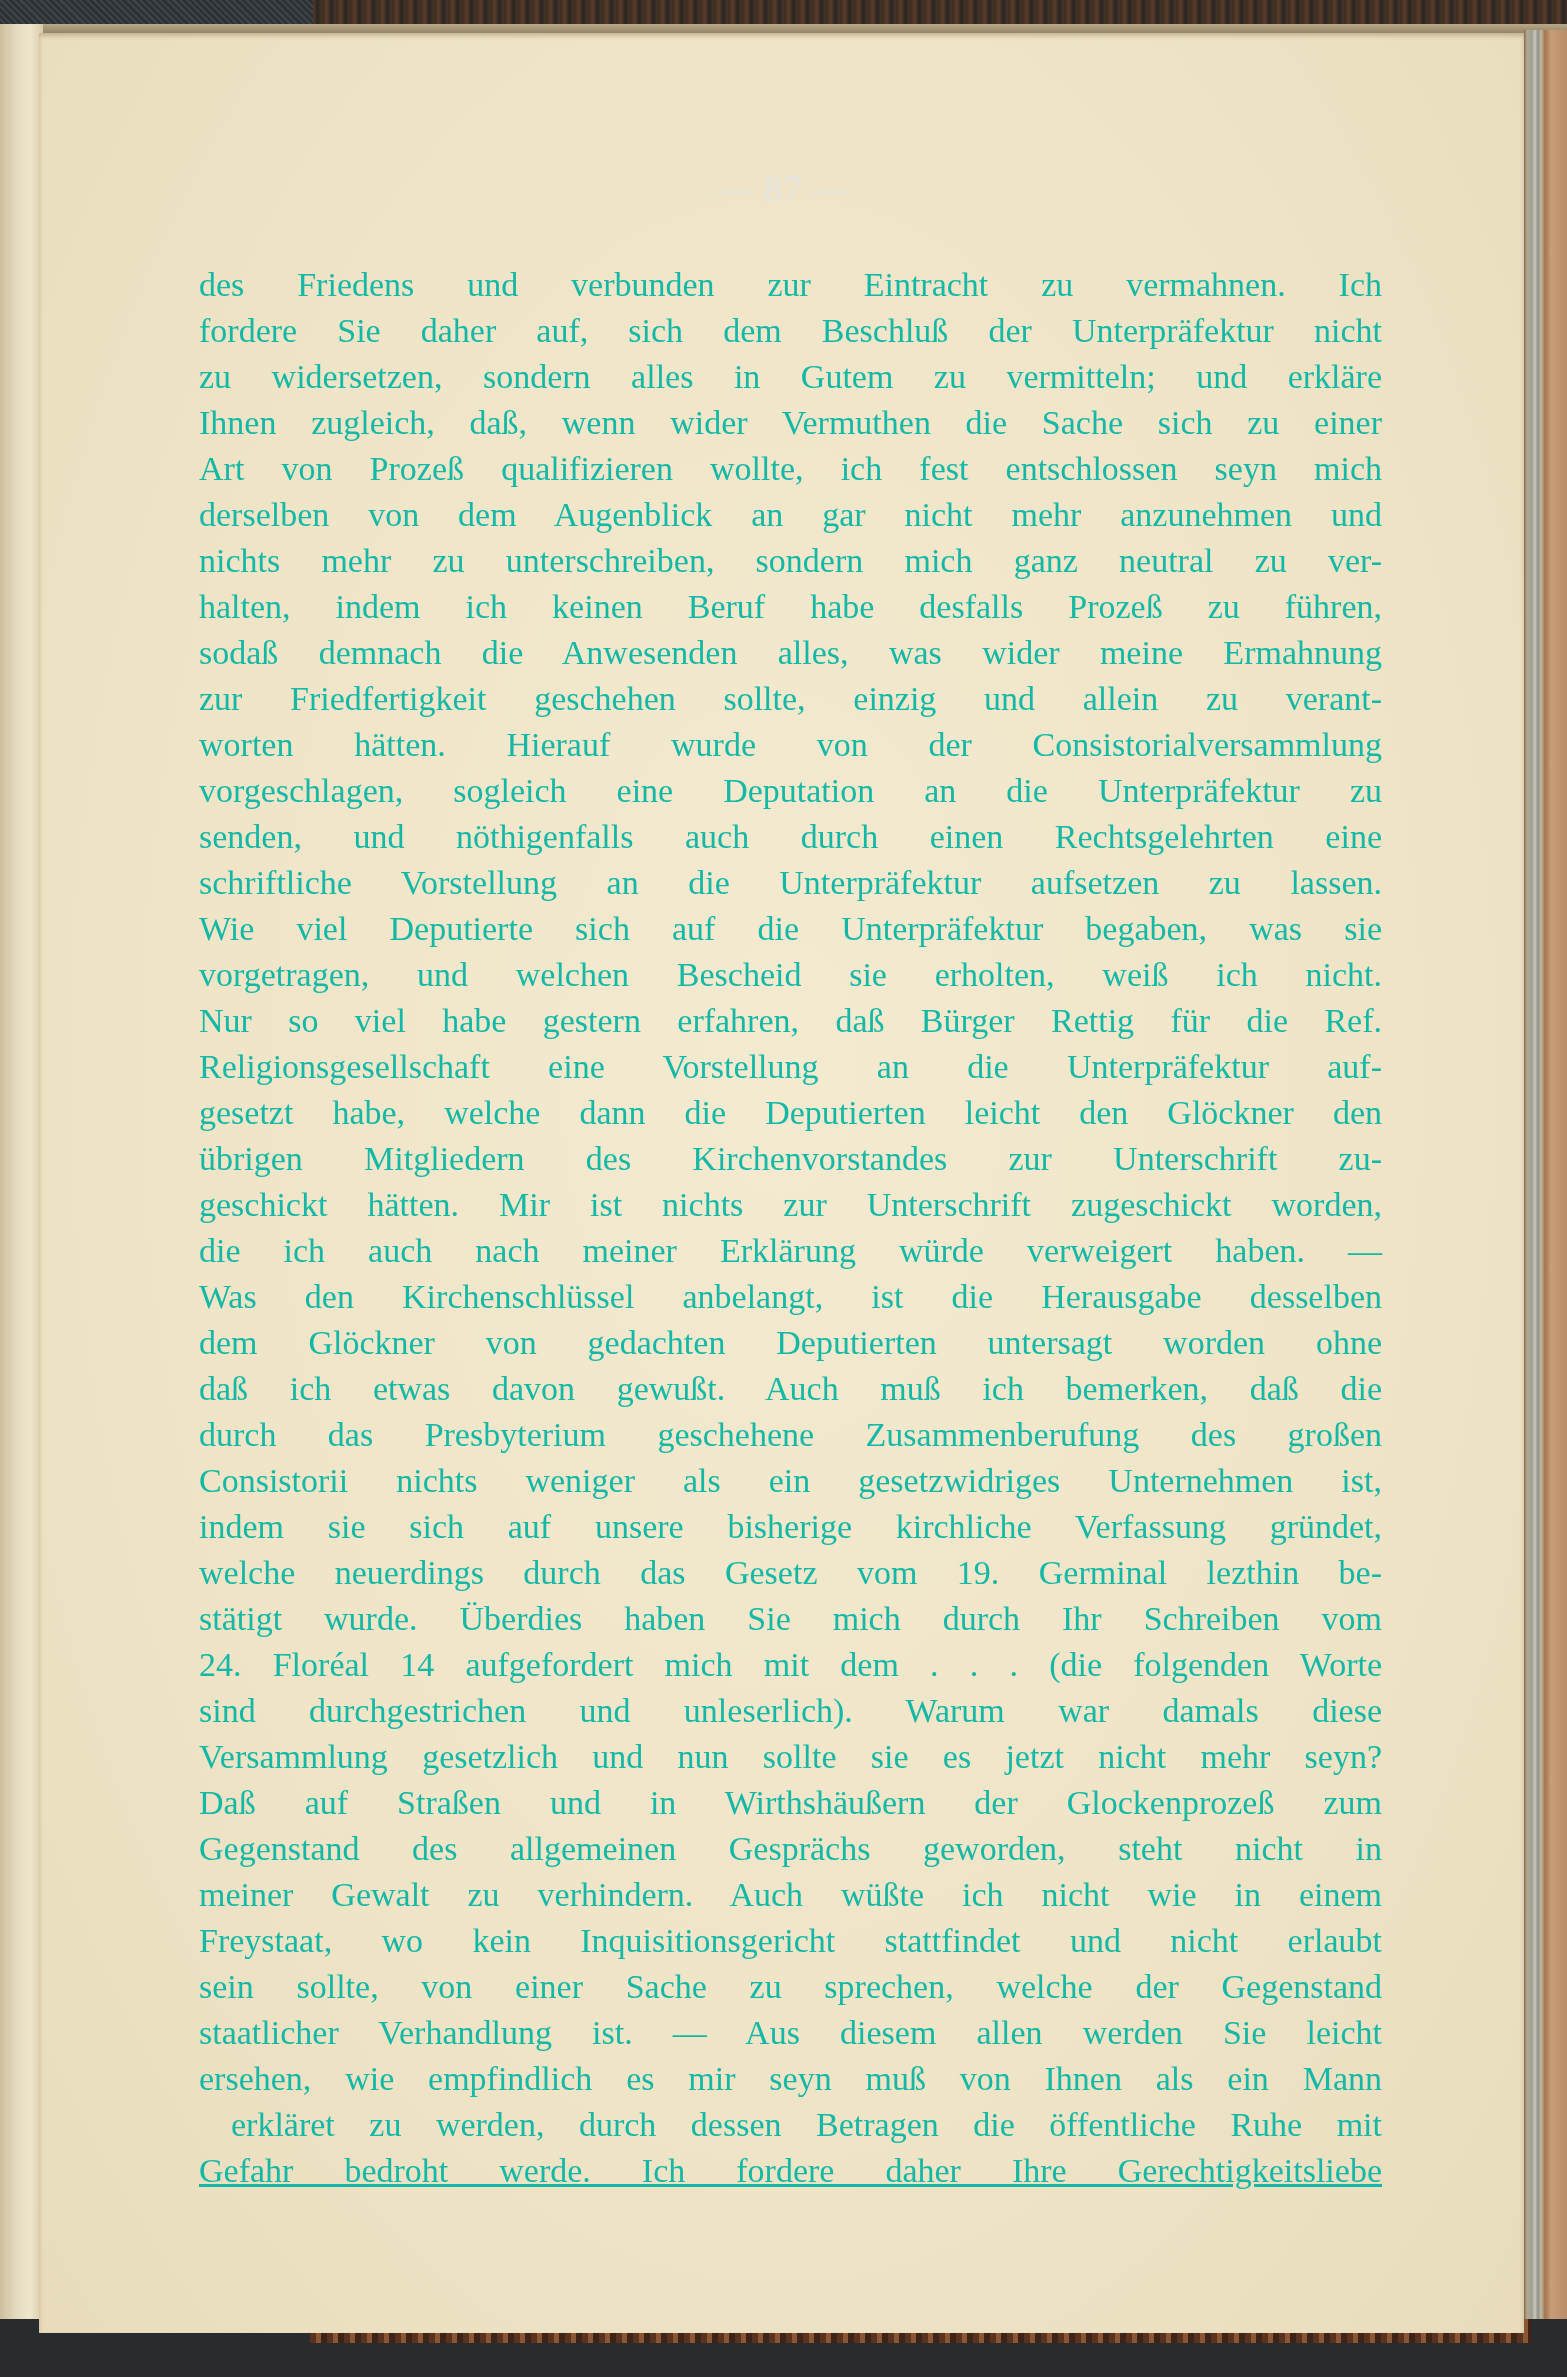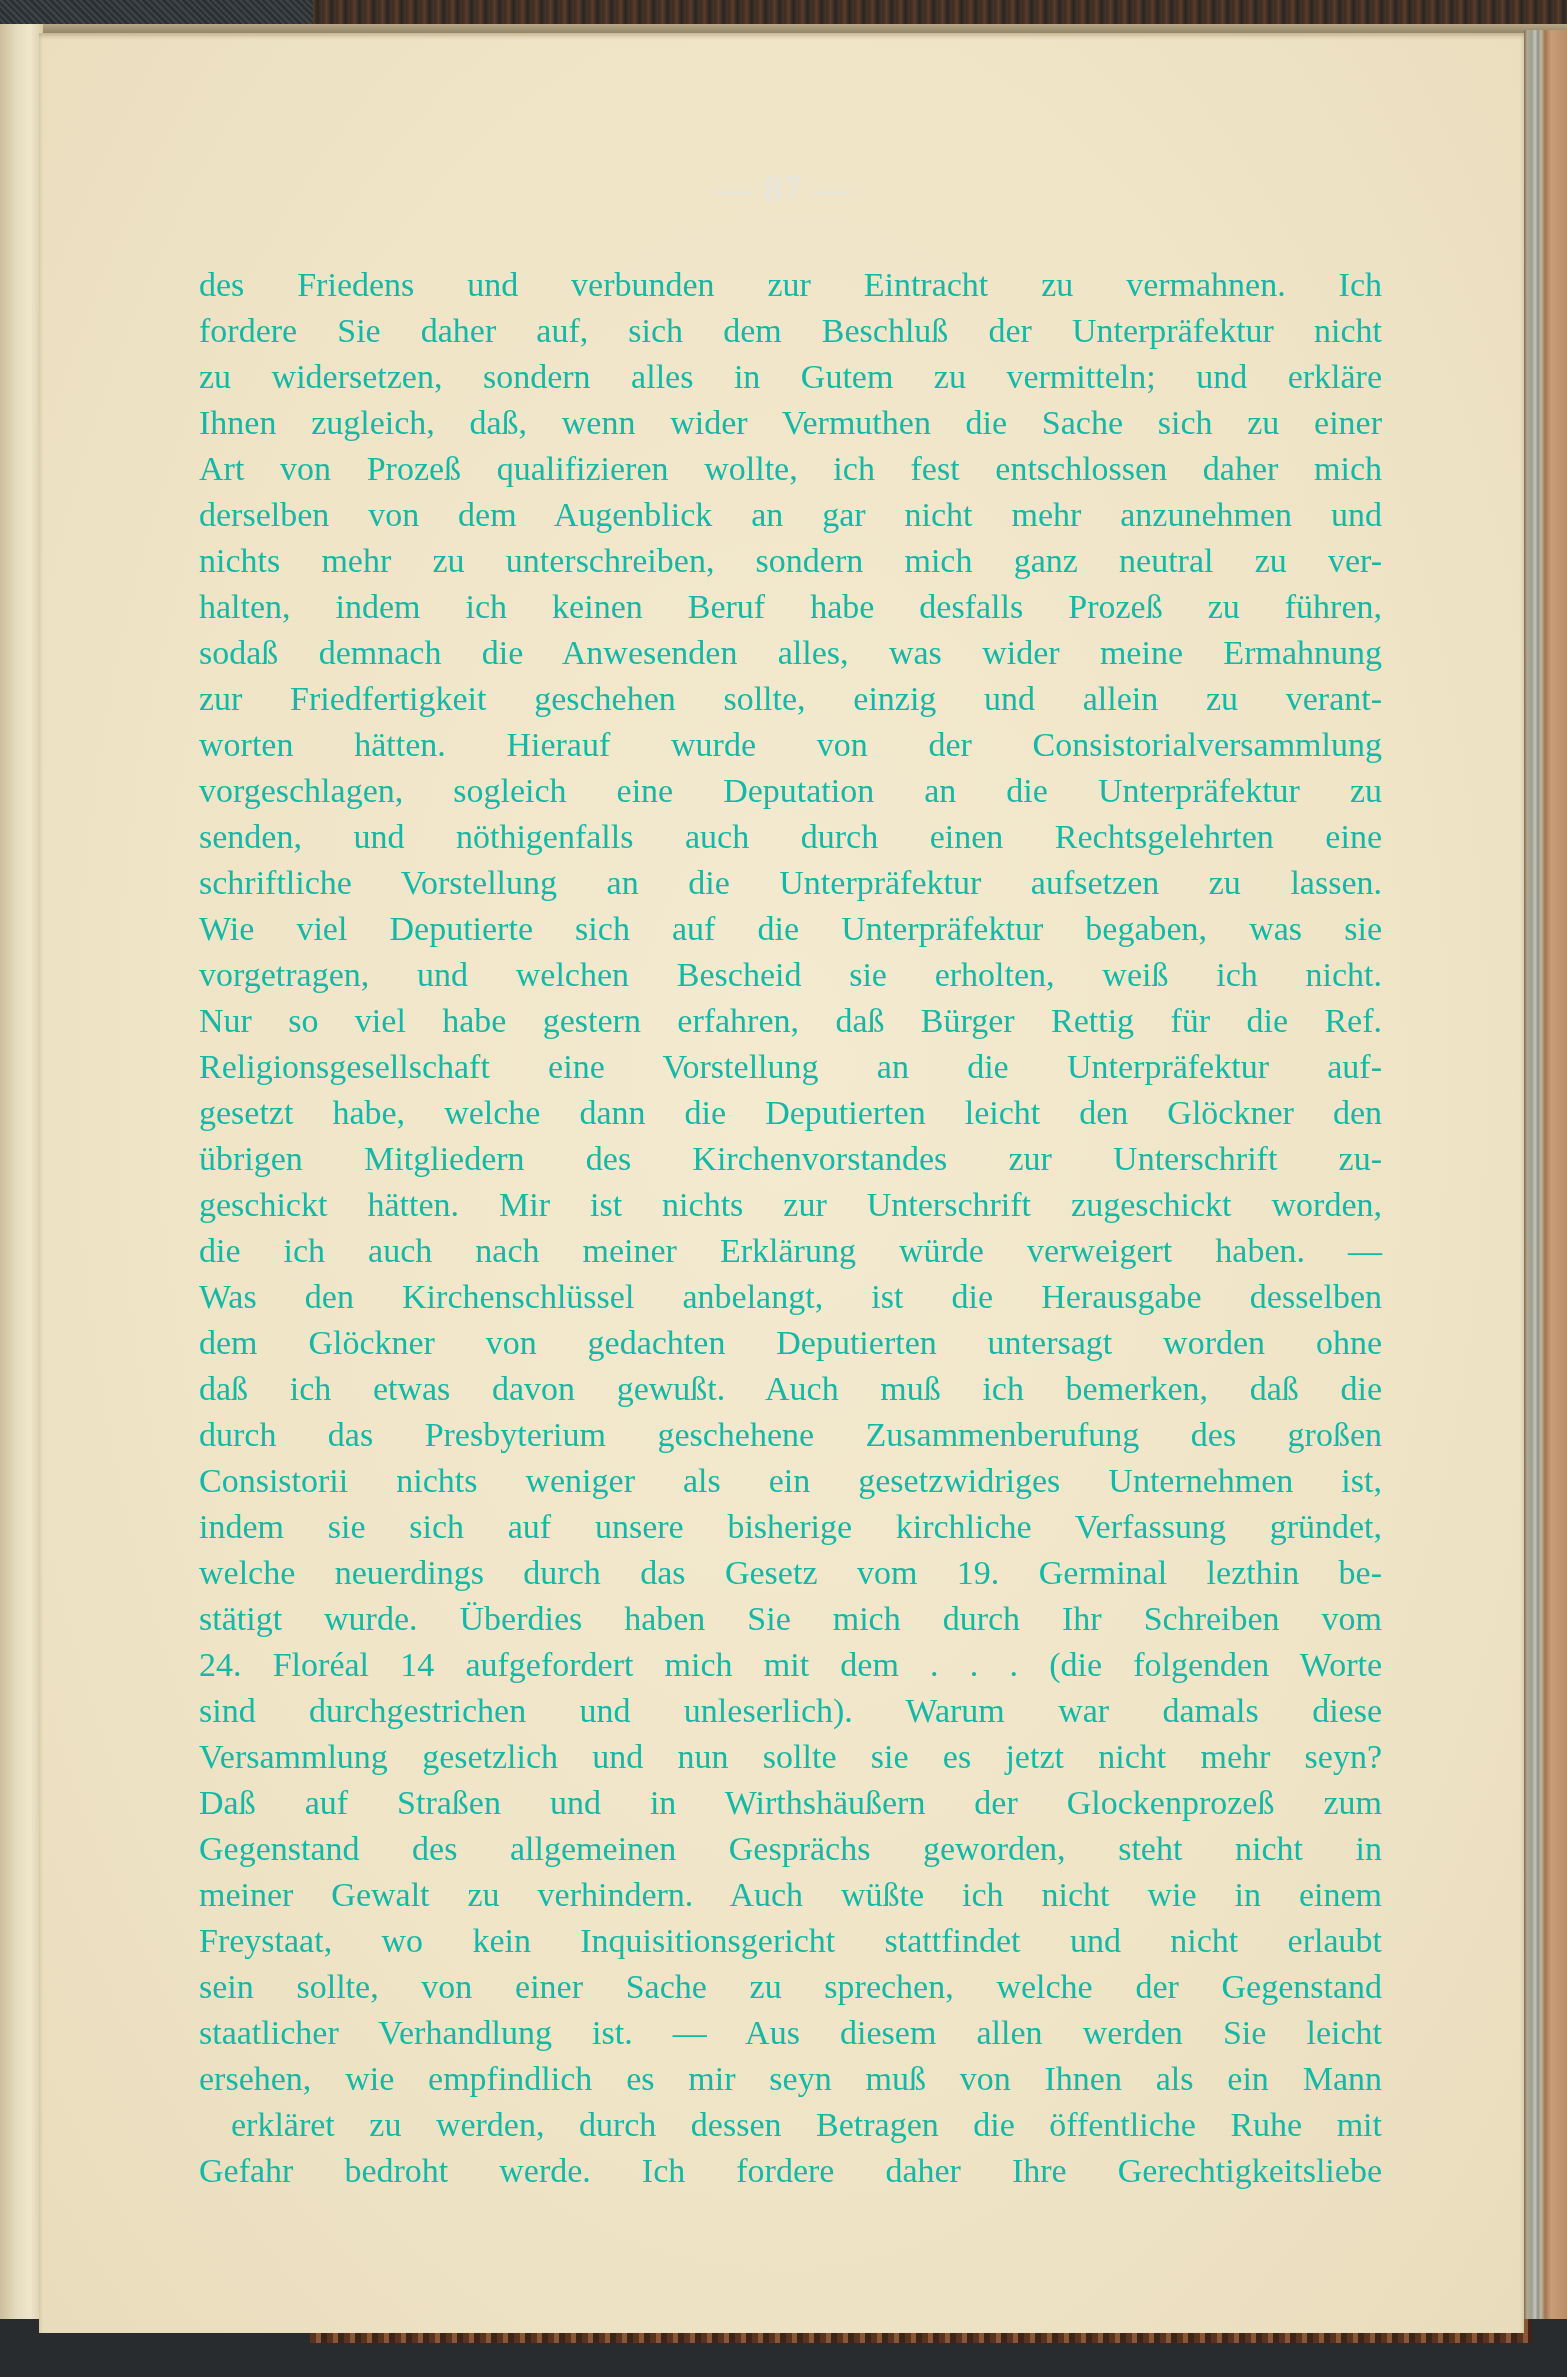--- a/index.html
+++ b/index.html
@@ -47,21 +47,21 @@
   }
   .body-text {
     position: absolute; left: 199px; top: 262px; width: 1183px;
   }
   .line {
     display: block; height: 46px; line-height: 46px;
     font-size: 34px; color: #14b8a6;
     text-align: justify; text-align-last: justify;
     white-space: nowrap; overflow: visible;
   }
-  .line.last { text-align-last: justify; }
+  .line.last { text-align-last: justify; text-decoration: underline; }
 </style>
 </head>
 <body>
 
 <div class="cover-top">
   <div class="cloth-left"></div>
 </div>
 <div class="top-rim"></div>
 <div class="left-edge"></div>
 <div class="right-edges"></div>
@@ -71,21 +71,21 @@
 
 <div class="page"></div>
 
 <div class="page-number">— 87 —</div>
 
 <div class="body-text" id="body-text">
     <span class="line" style="white-space: normal; display: block;">des Friedens und verbunden zur Eintracht zu vermahnen. Ich</span>
     <span class="line" style="white-space: normal; display: block;">fordere Sie daher auf, sich dem Beschluß der Unterpräfektur nicht</span>
     <span class="line" style="white-space: normal; display: block;">zu widersetzen, sondern alles in Gutem zu vermitteln; und erkläre</span>
     <span class="line" style="white-space: normal; display: block;">Ihnen zugleich, daß, wenn wider Vermuthen die Sache sich zu einer</span>
-    <span class="line" style="white-space: normal; display: block;">Art von Prozeß qualifizieren wollte, ich fest entschlossen daher mich</span>
+    <span class="line" style="white-space: normal; display: block;">Art von Prozeß qualifizieren wollte, ich fest entschlossen seyn mich</span>
     <span class="line" style="white-space: normal; display: block;">derselben von dem Augenblick an gar nicht mehr anzunehmen und</span>
     <span class="line" style="white-space: normal; display: block;">nichts mehr zu unterschreiben, sondern mich ganz neutral zu ver-</span>
     <span class="line" style="white-space: normal; display: block;">halten, indem ich keinen Beruf habe desfalls Prozeß zu führen,</span>
     <span class="line" style="white-space: normal; display: block;">sodaß demnach die Anwesenden alles, was wider meine Ermahnung</span>
     <span class="line" style="white-space: normal; display: block;">zur Friedfertigkeit geschehen sollte, einzig und allein zu verant-</span>
     <span class="line" style="white-space: normal; display: block;">worten hätten. Hierauf wurde von der Consistorialversammlung</span>
     <span class="line" style="white-space: normal; display: block;">vorgeschlagen, sogleich eine Deputation an die Unterpräfektur zu</span>
     <span class="line" style="white-space: normal; display: block;">senden, und nöthigenfalls auch durch einen Rechtsgelehrten eine</span>
     <span class="line" style="white-space: normal; display: block;">schriftliche Vorstellung an die Unterpräfektur aufsetzen zu lassen.</span>
     <span class="line" style="white-space: normal; display: block;">Wie viel Deputierte sich auf die Unterpräfektur begaben, was sie</span>

